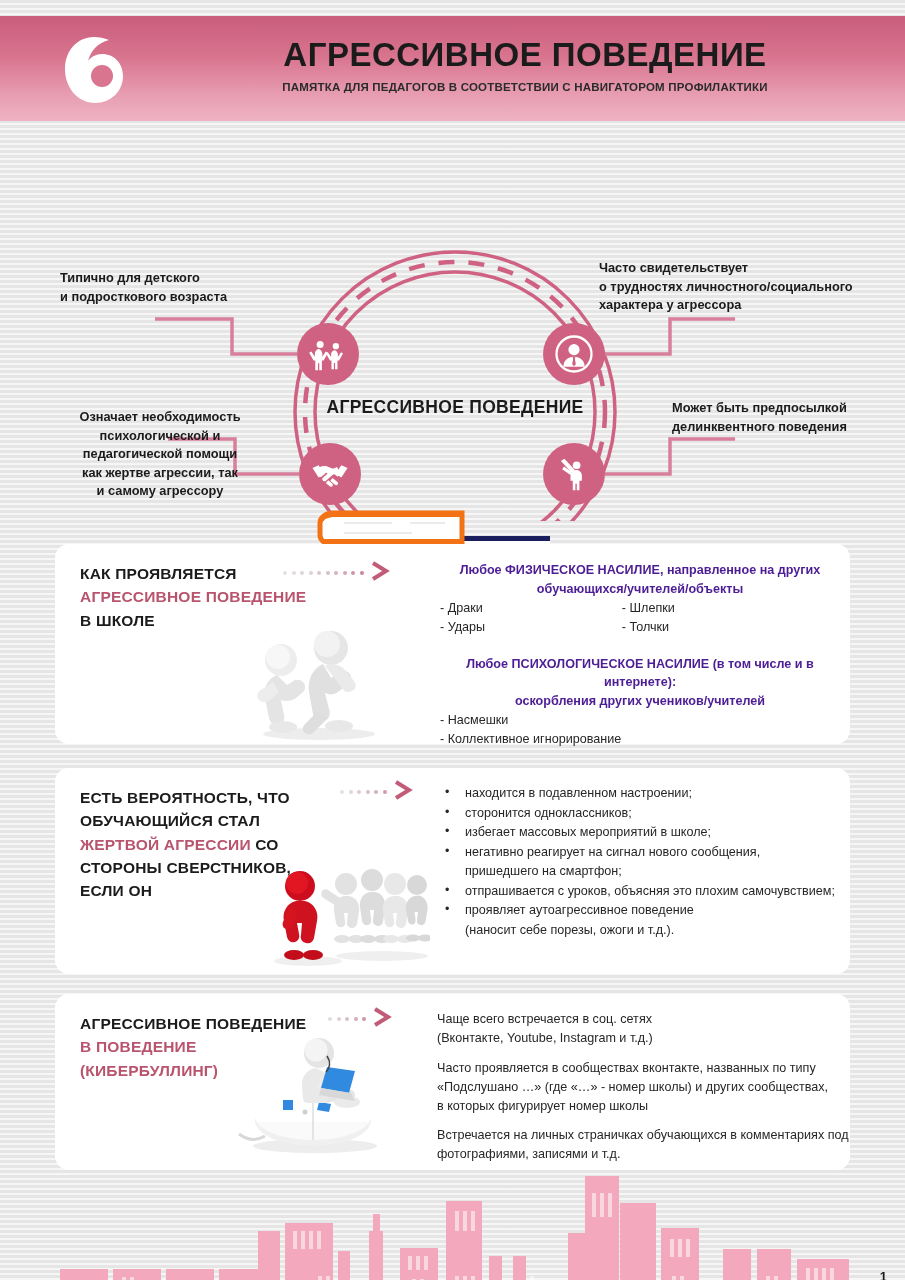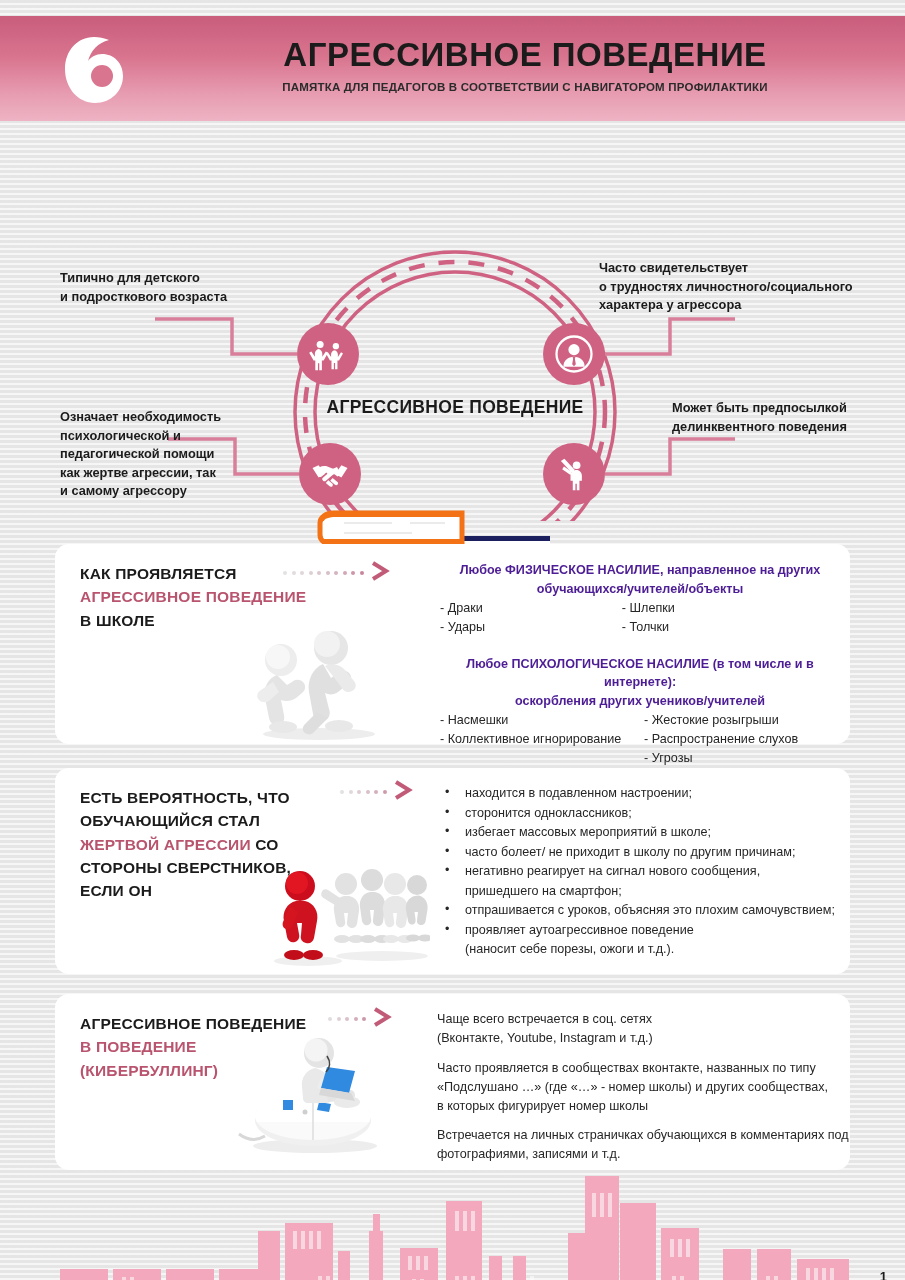--- a/index.html
+++ b/index.html
@@ -100,21 +100,21 @@
   }
 
   .cap {
     position: absolute;
     font-size: 12.8px;
     font-weight: bold;
     color: #1b1b1b;
     line-height: 1.45;
   }
   .cap-tl { left: 60px;  top: 148px; width: 220px; }
-  .cap-bl { left: 60px;  top: 287px; width: 200px; }
+  .cap-bl { left: 60px;  top: 287px; width: 200px; text-align: center; }
   .cap-tr { left: 599px; top: 138px; width: 300px; }
   .cap-br { left: 672px; top: 278px; width: 225px; }
 
   
   .books { position: absolute; left: 300px; top: 370px; }
 
   
   .card {
     position: absolute;
     left: 55px;
@@ -413,25 +413,20 @@
       <div style="height:18px"></div>
 
       <div>
         <div class="rt-head">
           Любое ПСИХОЛОГИЧЕСКОЕ НАСИЛИЕ (в том числе и в интернете):<br>оскорбления других учеников/учителей
         </div>
         <div class="two-col">
           <div class="c1" style="width:250px">
             <div>- Насмешки</div>
             <div>- Коллективное игнорирование</div>
-          </div>
-          <div class="c2">
-            <div>- Жестокие розыгрыши</div>
-            <div>- Распространение слухов</div>
-            <div>- Угрозы</div>
           </div>
         </div>
       </div>
     </div>
   </div>
 
   <div class="card" id="card-2">
     <div class="card-left">
       <div class="card-title">
         <span>ЕСТЬ ВЕРОЯТНОСТЬ, ЧТО</span><br>
@@ -499,21 +494,20 @@
         <ellipse cx="153" cy="70" rx="7" ry="3.5"></ellipse>
         <ellipse cx="165" cy="70" rx="7" ry="3.5"></ellipse>
       </g>
     </svg>
 
     <div class="card-right" style="left:382px; top:16px; width:410px;">
       <ul class="bullets">
         <li>находится в подавленном настроении;</li>
         <li>сторонится одноклассников;</li>
         <li>избегает массовых мероприятий в школе;</li>
-        <li>часто болеет/ не приходит в школу по другим причинам;</li>
         <li>негативно реагирует на сигнал нового сообщения,</li>
         <li class="cont">пришедшего на смартфон;</li>
         <li>отпрашивается с уроков, объясняя это плохим самочувствием;</li>
         <li>проявляет аутоагрессивное поведение</li>
         <li class="cont">(наносит себе порезы, ожоги и т.д.).</li>
       </ul>
     </div>
   </div>
 
   <div class="card" id="card-3">

